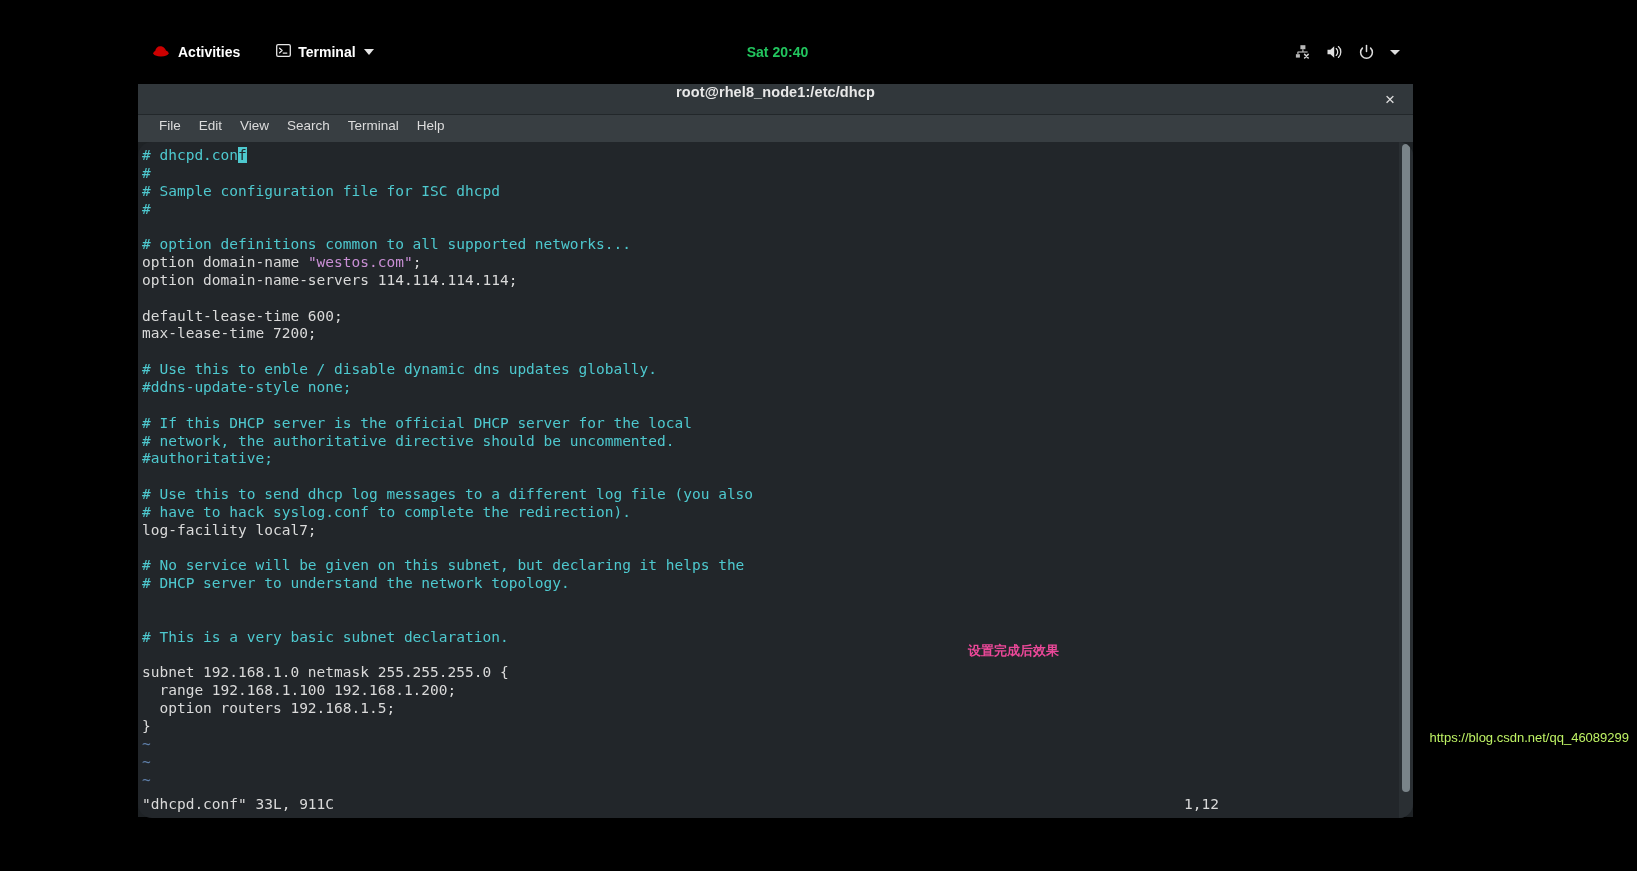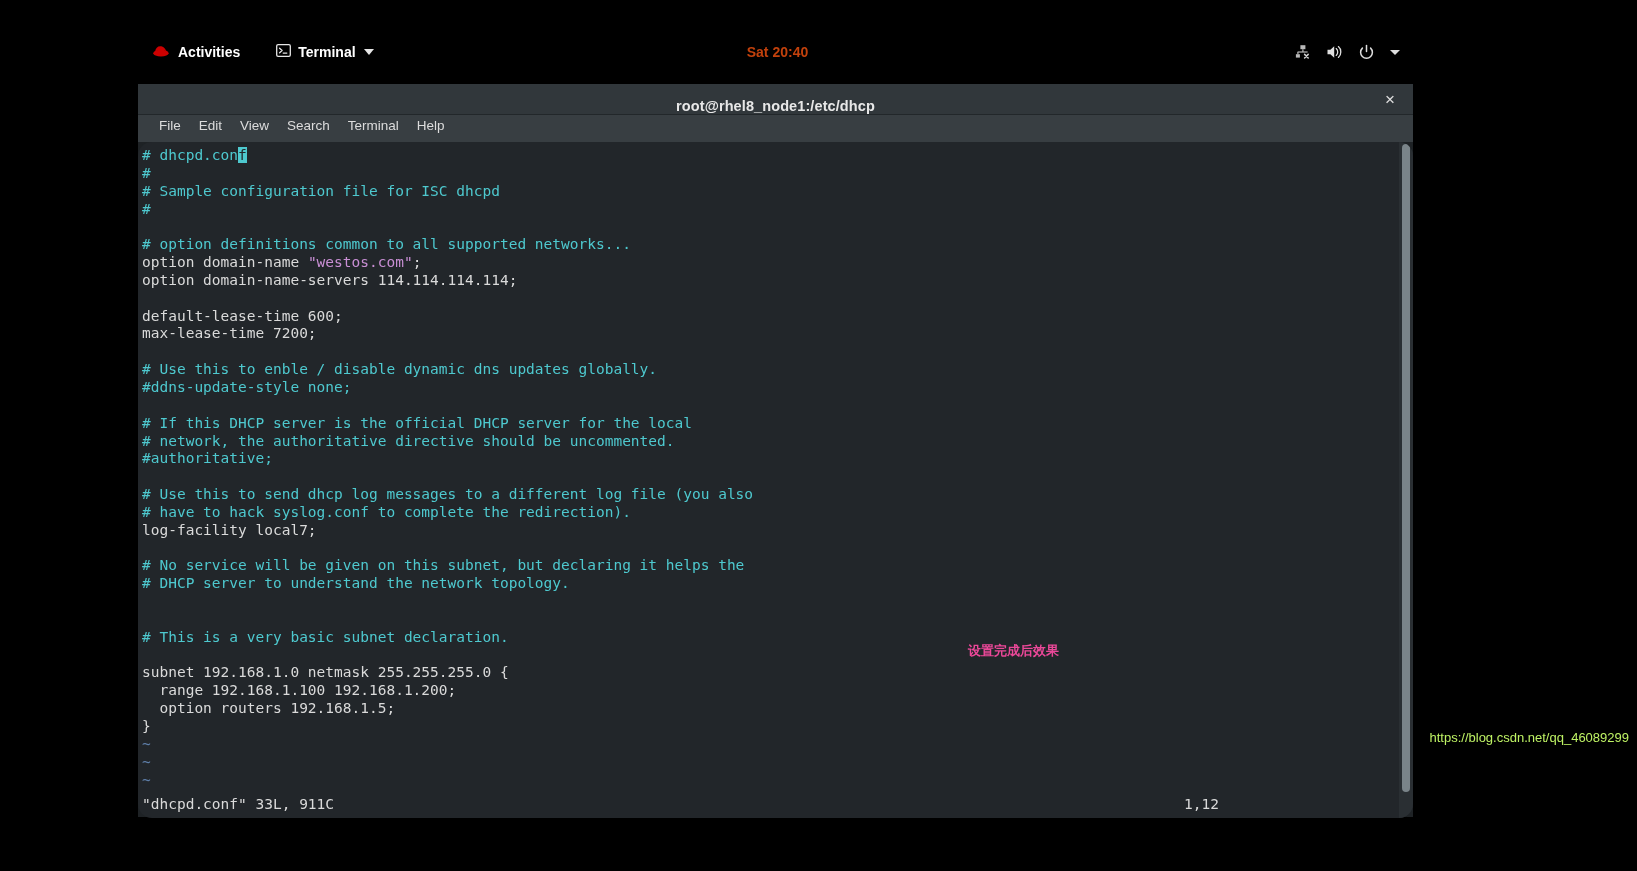--- a/index.html
+++ b/index.html
@@ -64,21 +64,21 @@
     border-right: 5px solid transparent;
     border-top: 6px solid #e6e6e6;
     margin-left: 1px;
   }
   #clock {
     position: absolute;
     left: 4px; right: 0;
     text-align: center;
     font-size: 14px;
     font-weight: bold;
-    color: #c2410c;
+    color: #22c55e;
     pointer-events: none;
   }
   #tray {
     position: absolute;
     right: 12px;
     display: flex;
     align-items: center;
     gap: 14px;
   }
   #tray svg { display: block; }
@@ -92,21 +92,21 @@
     height: 733px;
     background: #1e2225;
     box-shadow: 0 0 0 1px #10 1315;
   }
   #titlebar {
     position: relative;
     height: 30px;
     background: #31373b;
     border-bottom: 1px solid #22272a;
     display: flex;
-    align-items: flex-end;
+    align-items: flex-start;
     justify-content: center;
   }
   #title-text {
     color: #e8e8e8;
     font-size: 14.5px;
     font-weight: bold;
     letter-spacing: .1px;
   }
   #close-btn {
     position: absolute;

